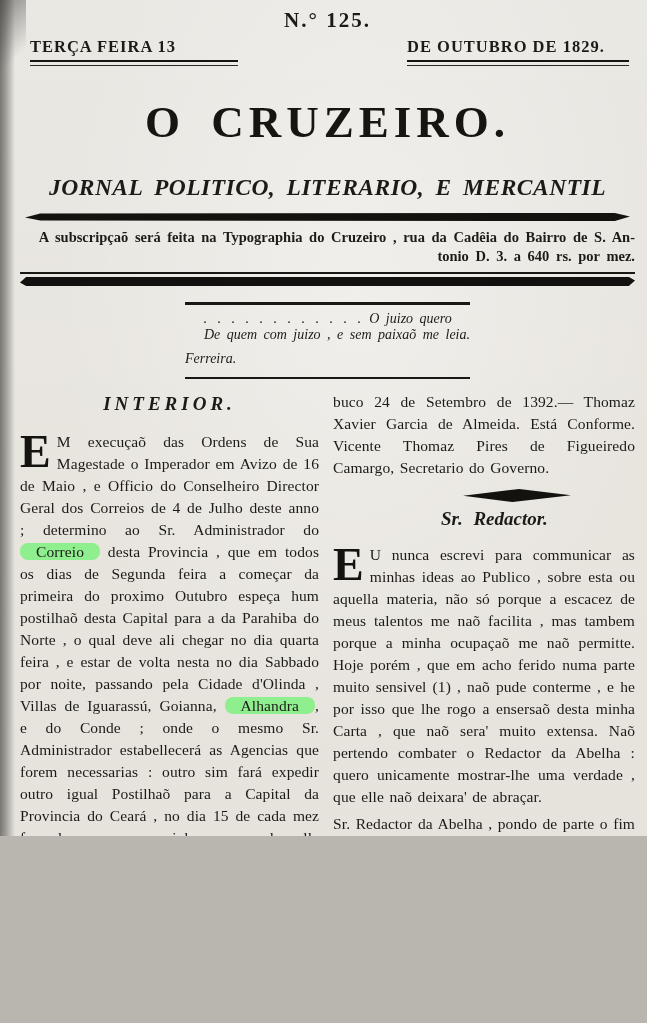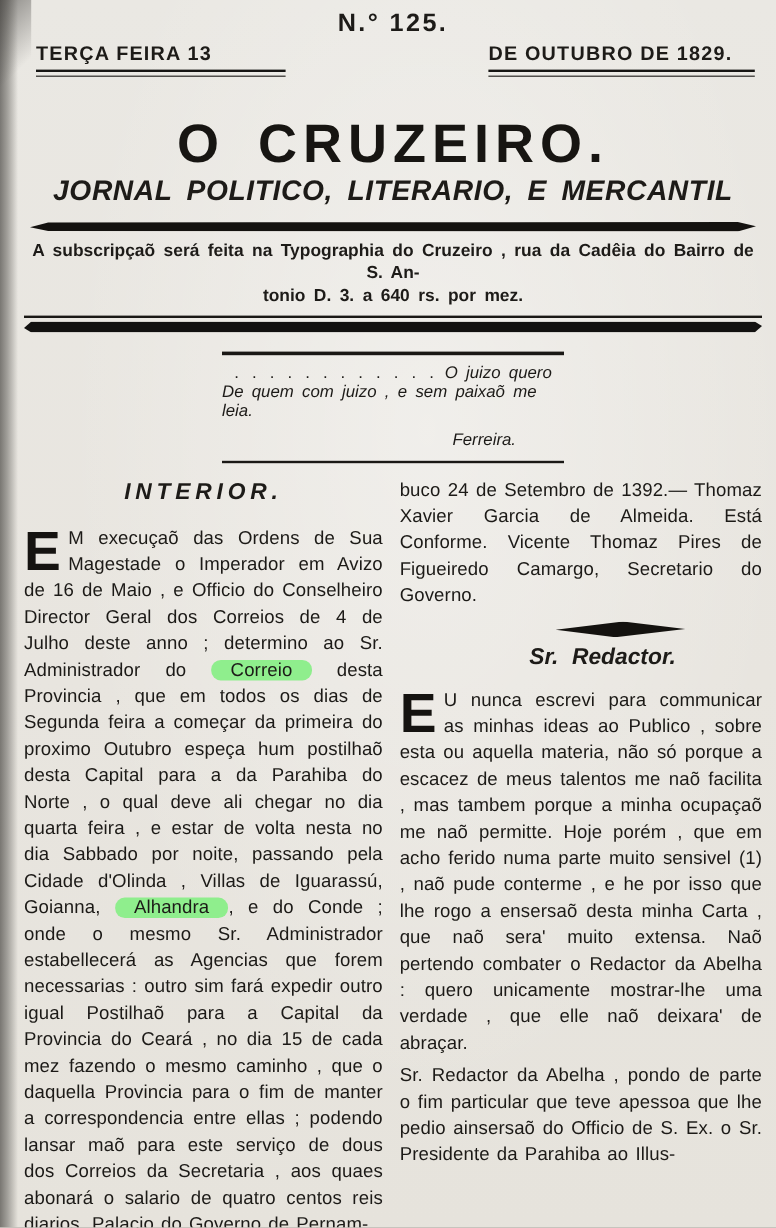--- a/index.html
+++ b/index.html
@@ -1,25 +1,25 @@
 <!DOCTYPE html>
 <html><head>
 <meta charset="utf-8">
 <style>
   * { margin:0; padding:0; box-sizing:border-box; }
   html,body { background:#b9b6b0; }
   .page {
     position:relative;
-    width:647px; height:1023px;
+    width:647px; height:836px;
     margin:0 auto;
     background:
       radial-gradient(ellipse at 55% 35%, rgba(255,255,255,0.35), rgba(0,0,0,0) 60%),
       linear-gradient(180deg, #eae8e3 0%, #e8e5df 55%, #e6e3dc 100%);
     color:#1d1b18;
-    font-family:Liberation Sans, sans-serif;
+    font-family:Liberation Serif, serif;
     overflow:hidden;
     padding:8px 12px 0 20px;
   }
   .scan-edge {
     position:absolute; left:0; top:0; width:15px; height:100%;
     background:linear-gradient(90deg, #5d5b57 0%, #8f8d88 40%, rgba(233,231,226,0) 100%);
     opacity:.8;
   }
   .scan-corner {
     position:absolute; left:0; top:0; width:26px; height:80px;
@@ -35,43 +35,43 @@
   .hdr-left  .dbl-rule { width:208px; }
   .hdr-right .dbl-rule { width:222px; }
 
   
   .masthead {
     margin-top:30px; text-align:center;
     font-size:45px; font-weight:bold; letter-spacing:5px; word-spacing:10px;
     color:#171512;
   }
   .subtitle {
-    text-align:center;
+    margin-top:26px; text-align:center;
     font-style:italic; font-weight:bold; font-size:23.5px; letter-spacing:0.5px; word-spacing:5px;
   }
   .rule-taper {
     margin:12px auto 0; width:605px; height:8px; background:#14120f;
     clip-path:polygon(0 55%, 2.5% 5%, 97.5% 0, 100% 45%, 97.5% 100%, 2.5% 95%);
   }
 
   
-  .subscription { margin-top:7px; text-align:center; font-weight:bold; font-size:14.5px; line-height:19px; word-spacing:3px; }
+  .subscription { margin-top:7px; text-align:right; font-weight:bold; font-size:14.5px; line-height:19px; word-spacing:3px; }
   .rule-double { margin-top:6px; }
   .rule-double .thin  { height:2px; background:#1a1815; }
   .rule-double .thick { margin-top:3px; height:9px; background:#121110;
     clip-path:polygon(0 60%, 1% 0, 99% 0, 100% 40%, 99% 100%, 1% 100%); }
 
   
   .epigraph { width:285px; margin:16px auto 0; font-size:14px; }
   .ep-rule { height:2.5px; background:#1a1815; }
   .ep-body { padding:6px 0 4px; }
   .ep-line1 { text-align:center; font-style:italic; word-spacing:3px; }
   .ep-line1 .dots { font-style:normal; letter-spacing:2px; }
-  .ep-line2 { text-align:left; font-style:italic; word-spacing:3px; }
-  .ep-attr  { text-align:right; padding:8px 40px 6px 0; font-style:italic; }
+  .ep-line2 { text-align:right; font-style:italic; word-spacing:3px; }
+  .ep-attr  { text-align:left; padding:8px 40px 6px 0; font-style:italic; }
 
   
   .columns { display:flex; gap:14px; margin-top:12px; }
   .col { width:304px; }
   .col.right { width:307px; }
   .section-heading {
     text-align:center; font-style:italic; font-weight:bold;
     font-size:19px; letter-spacing:4px; margin:2px 0 16px;
   }
   .body-par {

